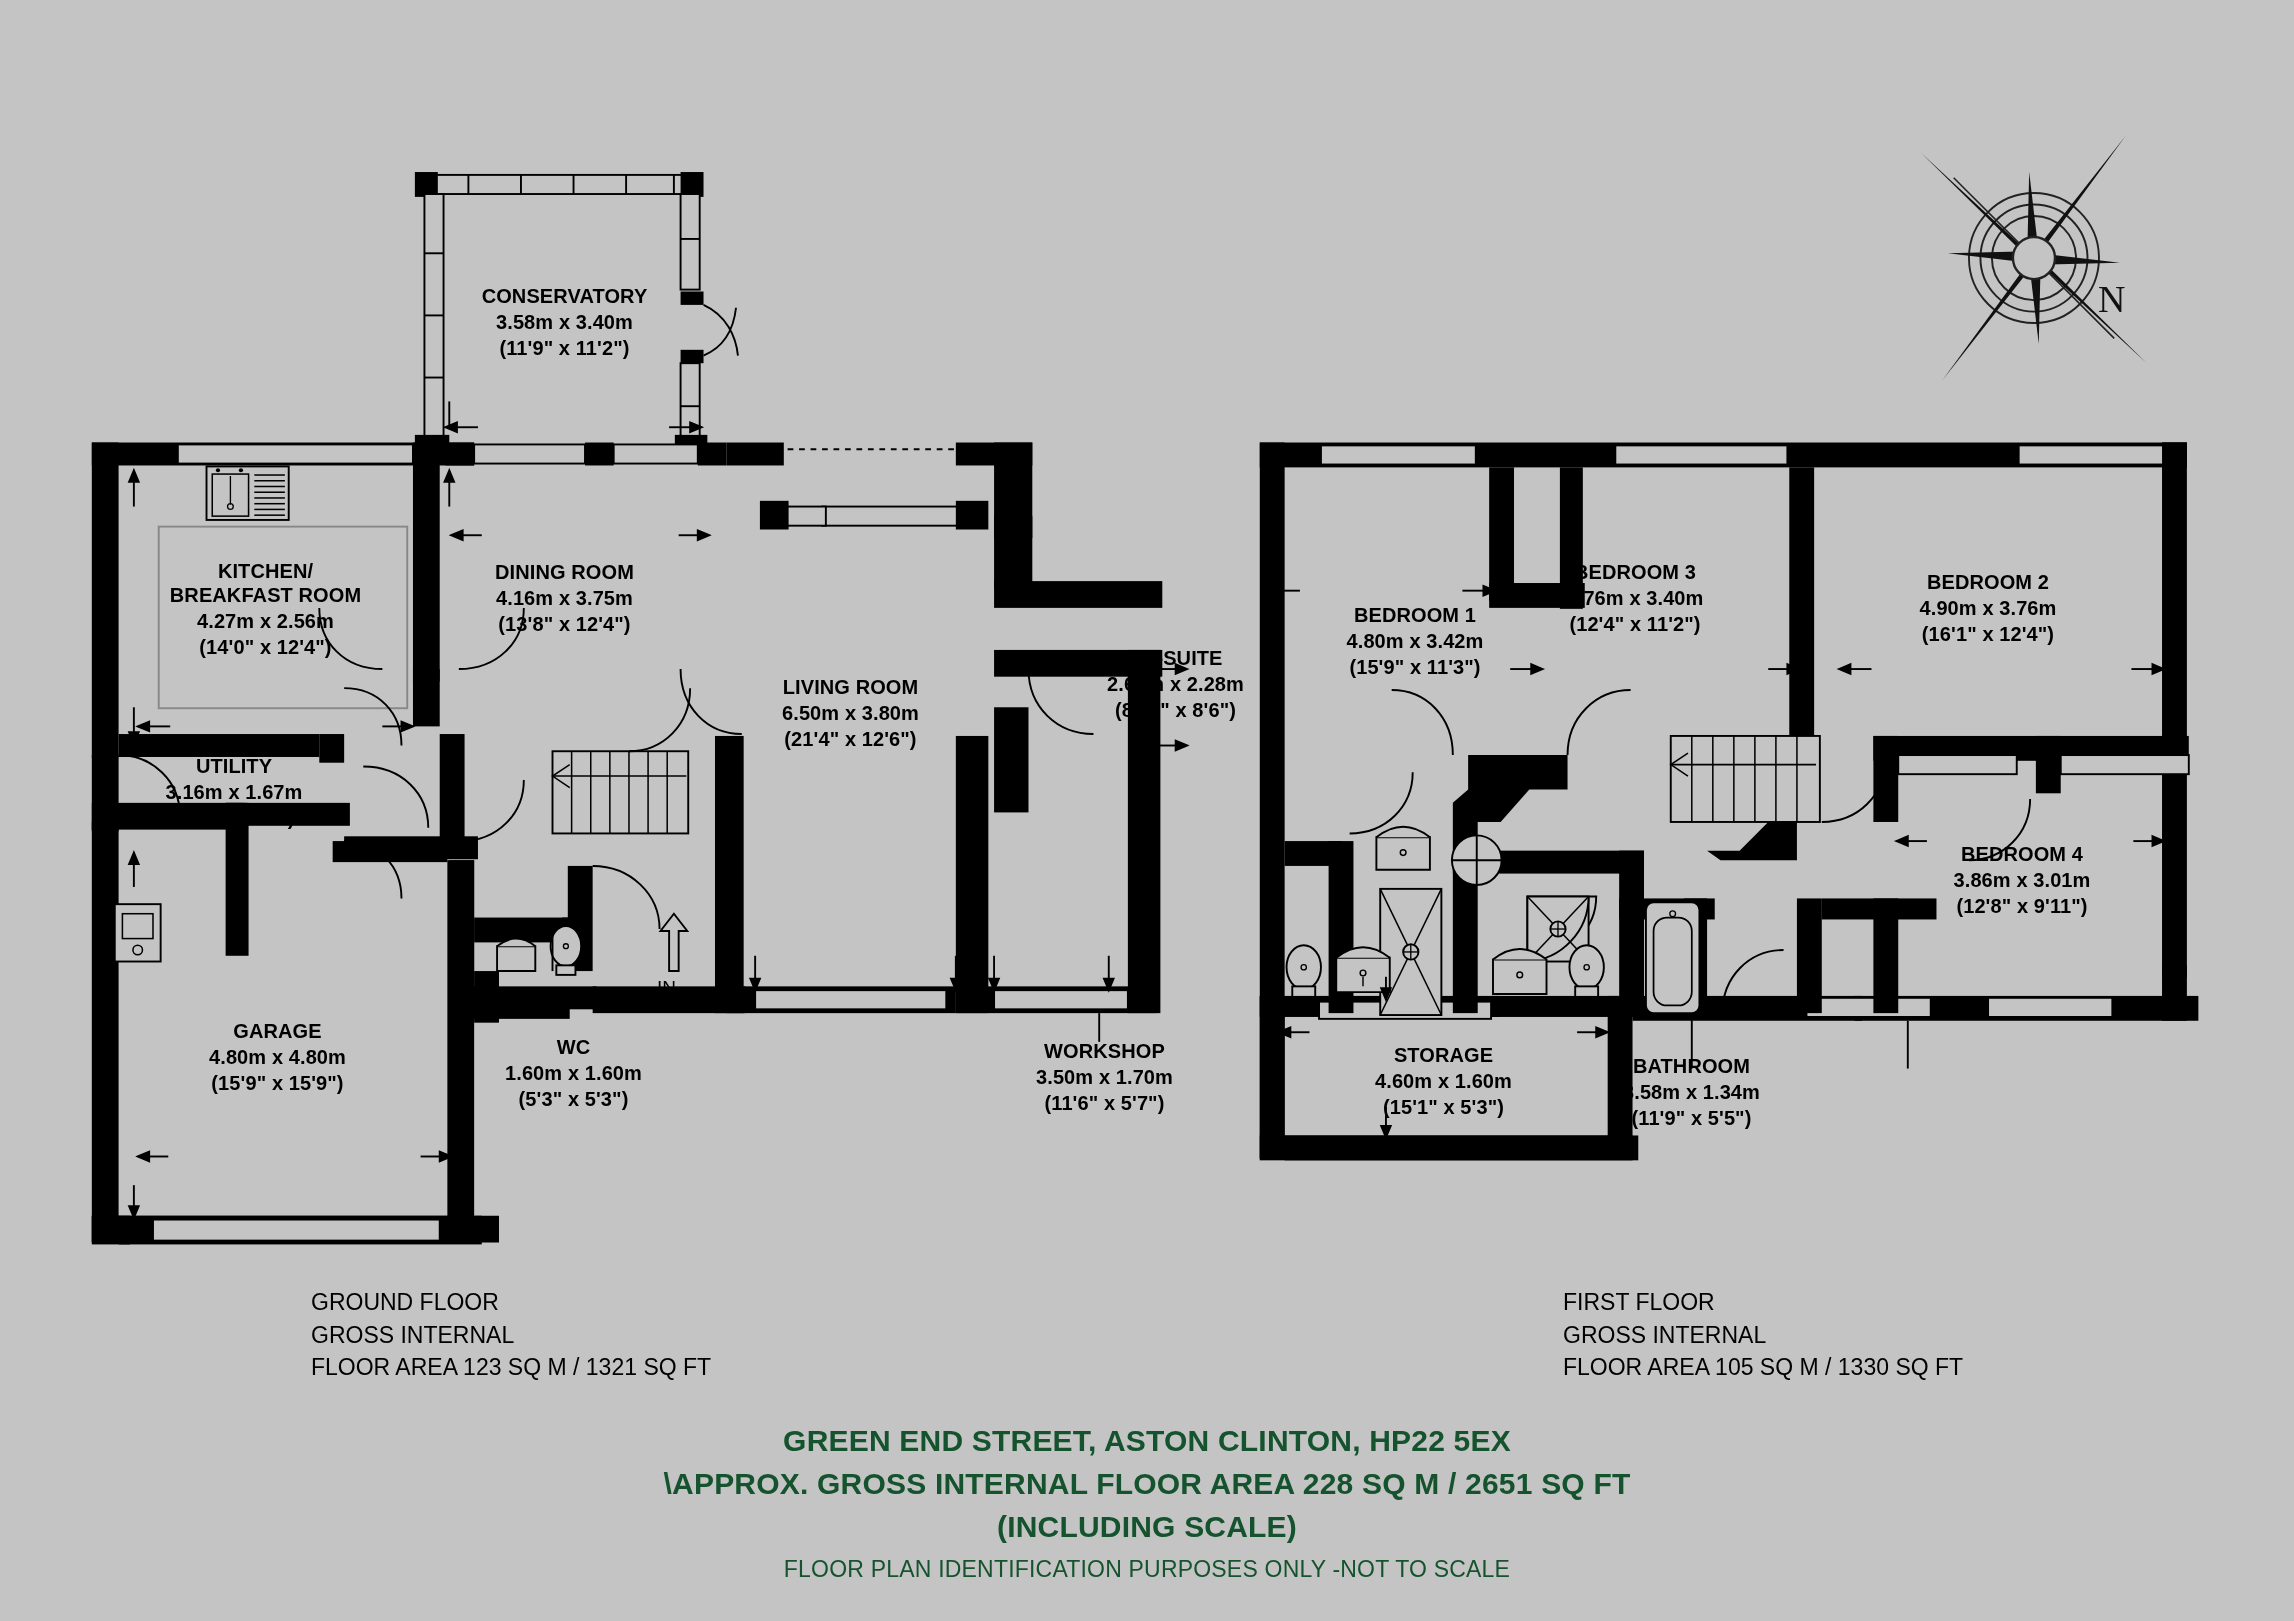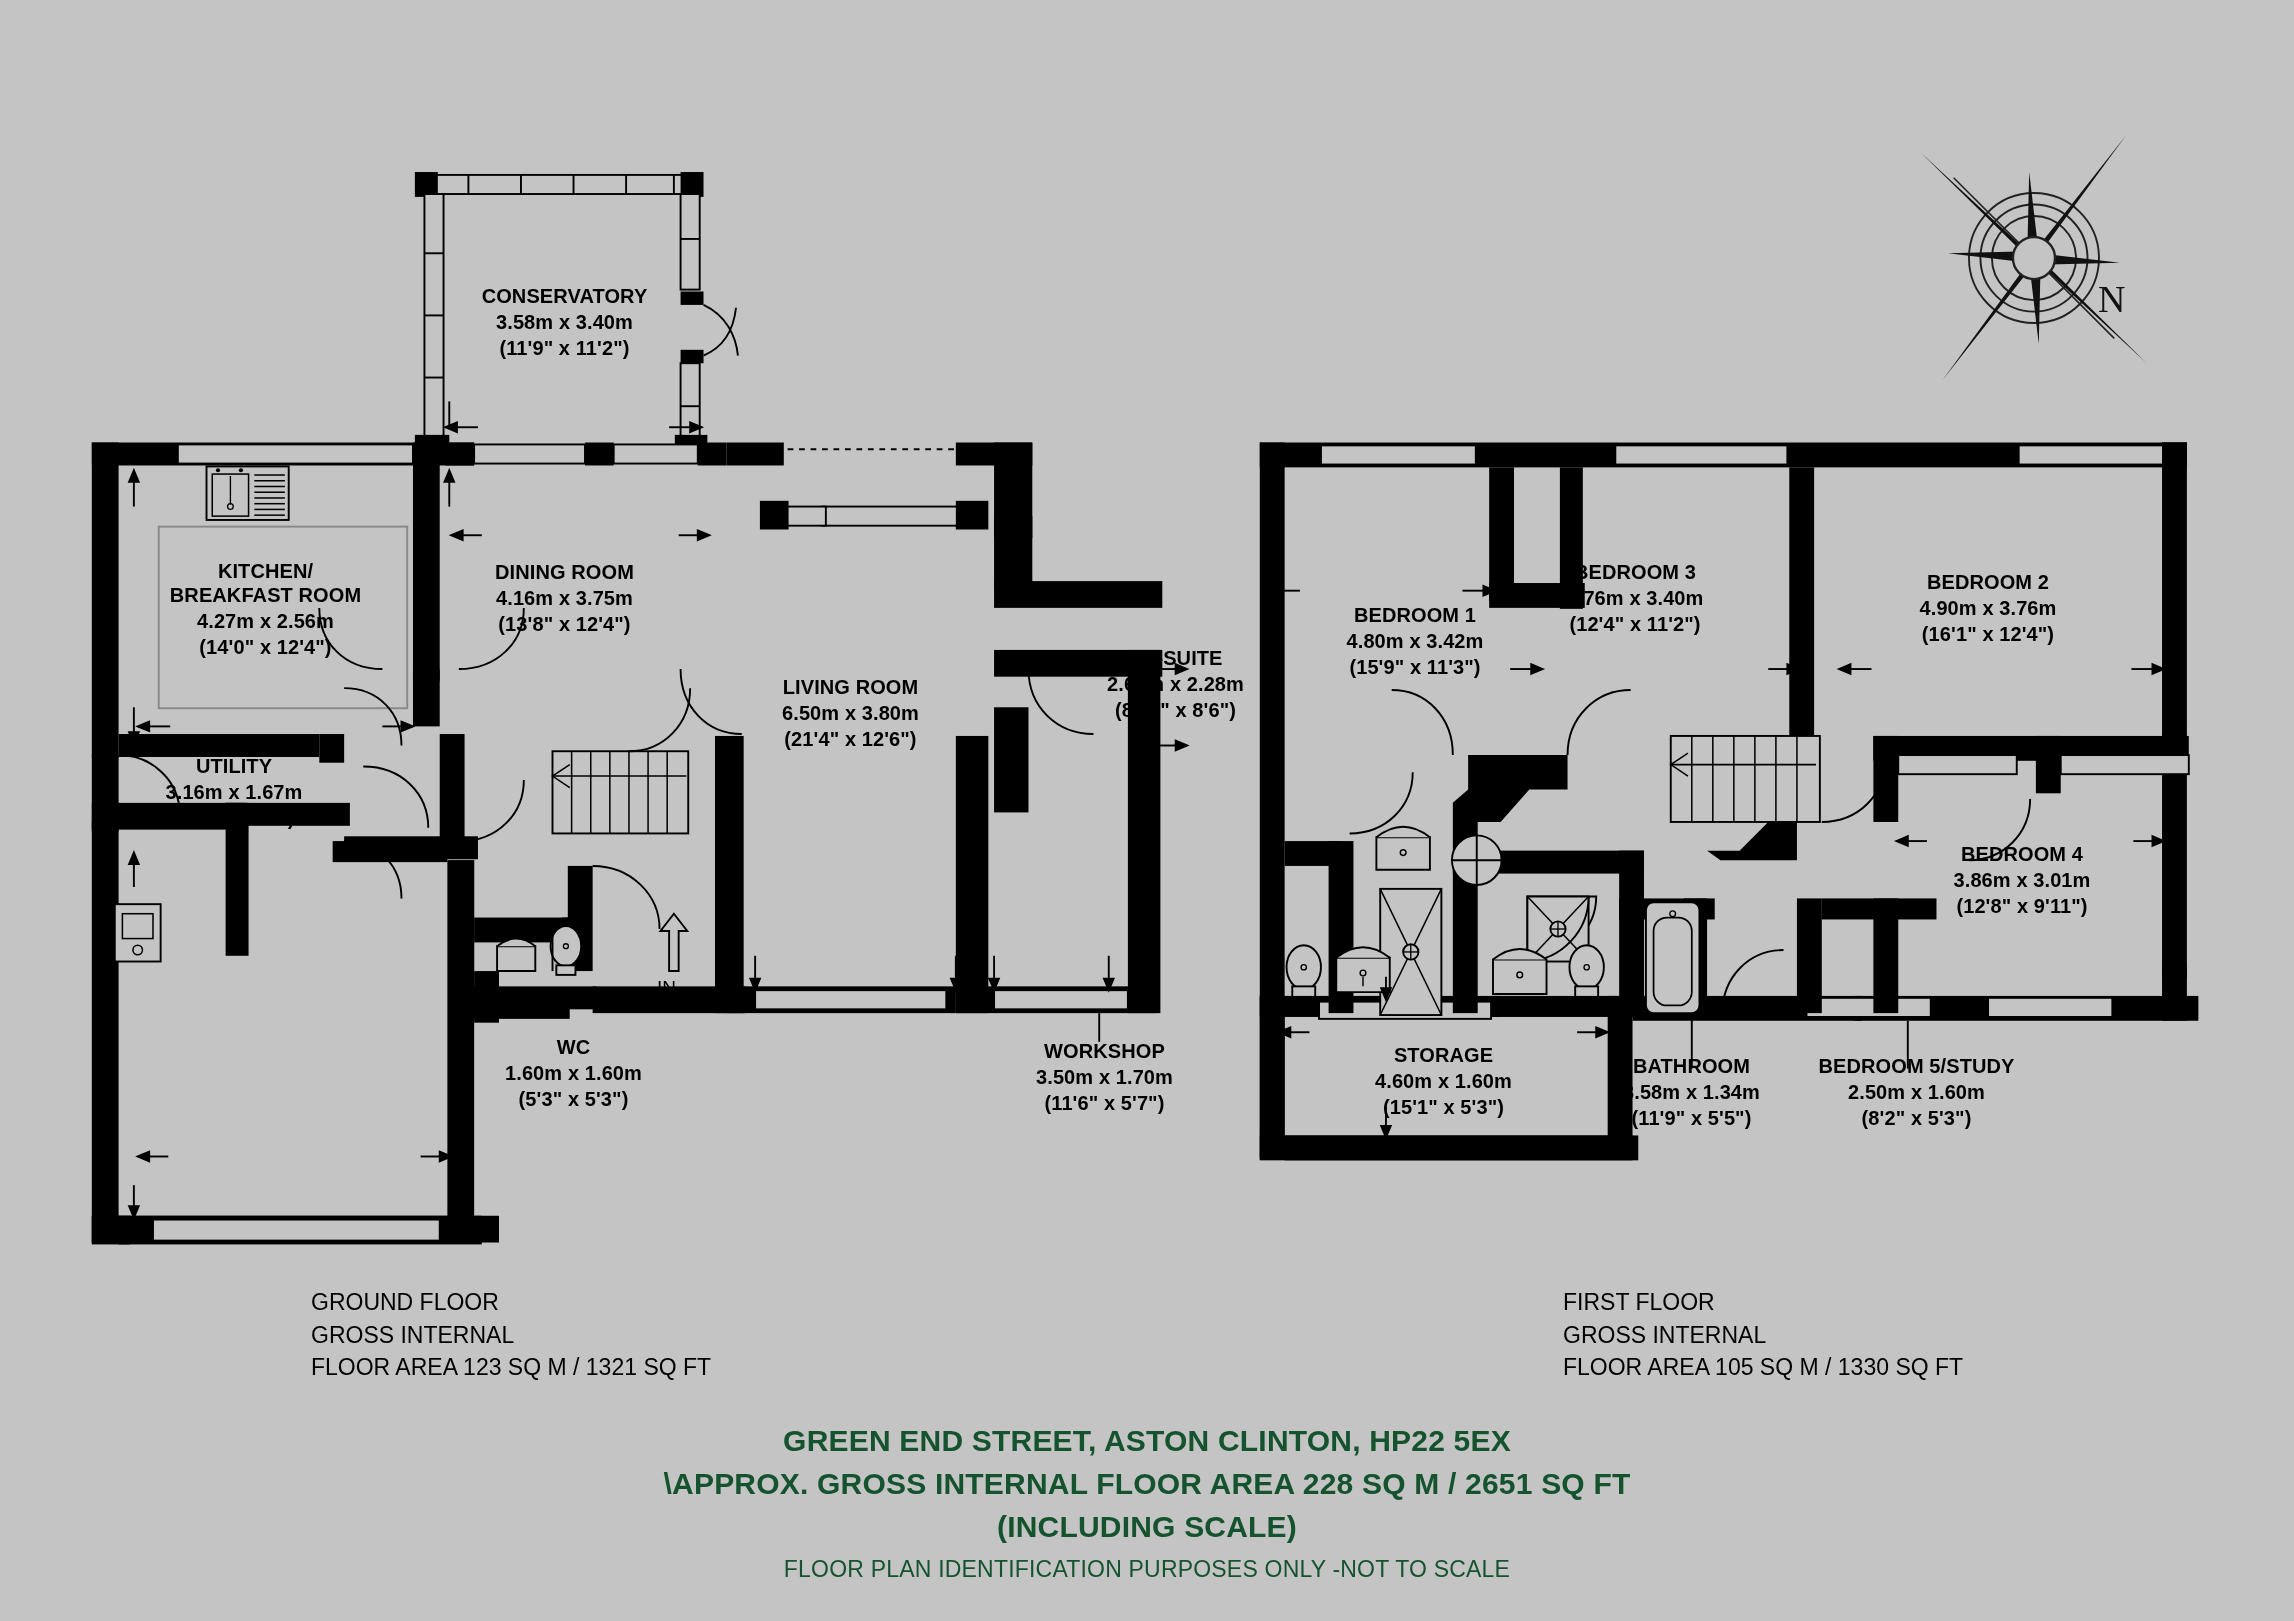--- a/index.html
+++ b/index.html
@@ -537,20 +537,25 @@
   <span class="dm">2.68m x 2.28m</span>
   <span class="dm">(8'10" x 8'6")</span>
 </div>
 
 <div class="lbl" style="left:105px;top:753px;width:258px;">
   <span class="nm">UTILITY</span>
   <span class="dm">3.16m x 1.67m</span>
   <span class="dm">(10'4" x 5'6")</span>
 </div>
 
+<div class="lbl" style="left:153px;top:1018px;width:249px;">
+  <span class="nm">GARAGE</span>
+  <span class="dm">4.80m x 4.80m</span>
+  <span class="dm">(15'9" x 15'9")</span>
+</div>
 
 <div class="lbl" style="left:449px;top:1034px;width:249px;">
   <span class="nm">WC</span>
   <span class="dm">1.60m x 1.60m</span>
   <span class="dm">(5'3" x 5'3")</span>
 </div>
 
 <div class="lbl" style="left:980px;top:1038px;width:249px;">
   <span class="nm">WORKSHOP</span>
   <span class="dm">3.50m x 1.70m</span>
@@ -586,25 +591,20 @@
   <span class="dm">4.60m x 1.60m</span>
   <span class="dm">(15'1" x 5'3")</span>
 </div>
 
 <div class="lbl" style="left:1577px;top:1053px;width:229px;">
   <span class="nm">BATHROOM</span>
   <span class="dm">3.58m x 1.34m</span>
   <span class="dm">(11'9" x 5'5")</span>
 </div>
 
-<div class="lbl" style="left:1792px;top:1053px;width:249px;">
-  <span class="nm">BEDROOM 5/STUDY</span>
-  <span class="dm">2.50m x 1.60m</span>
-  <span class="dm">(8'2" x 5'3")</span>
-</div>
 
 <div class="floorblock" style="left:311px;top:1286px;">
   <span>GROUND FLOOR</span>
   <span>GROSS INTERNAL</span>
   <span>FLOOR AREA 123 SQ M / 1321 SQ FT</span>
 </div>
 
 <div class="floorblock" style="left:1563px;top:1286px;">
   <span>FIRST FLOOR</span>
   <span>GROSS INTERNAL</span>

